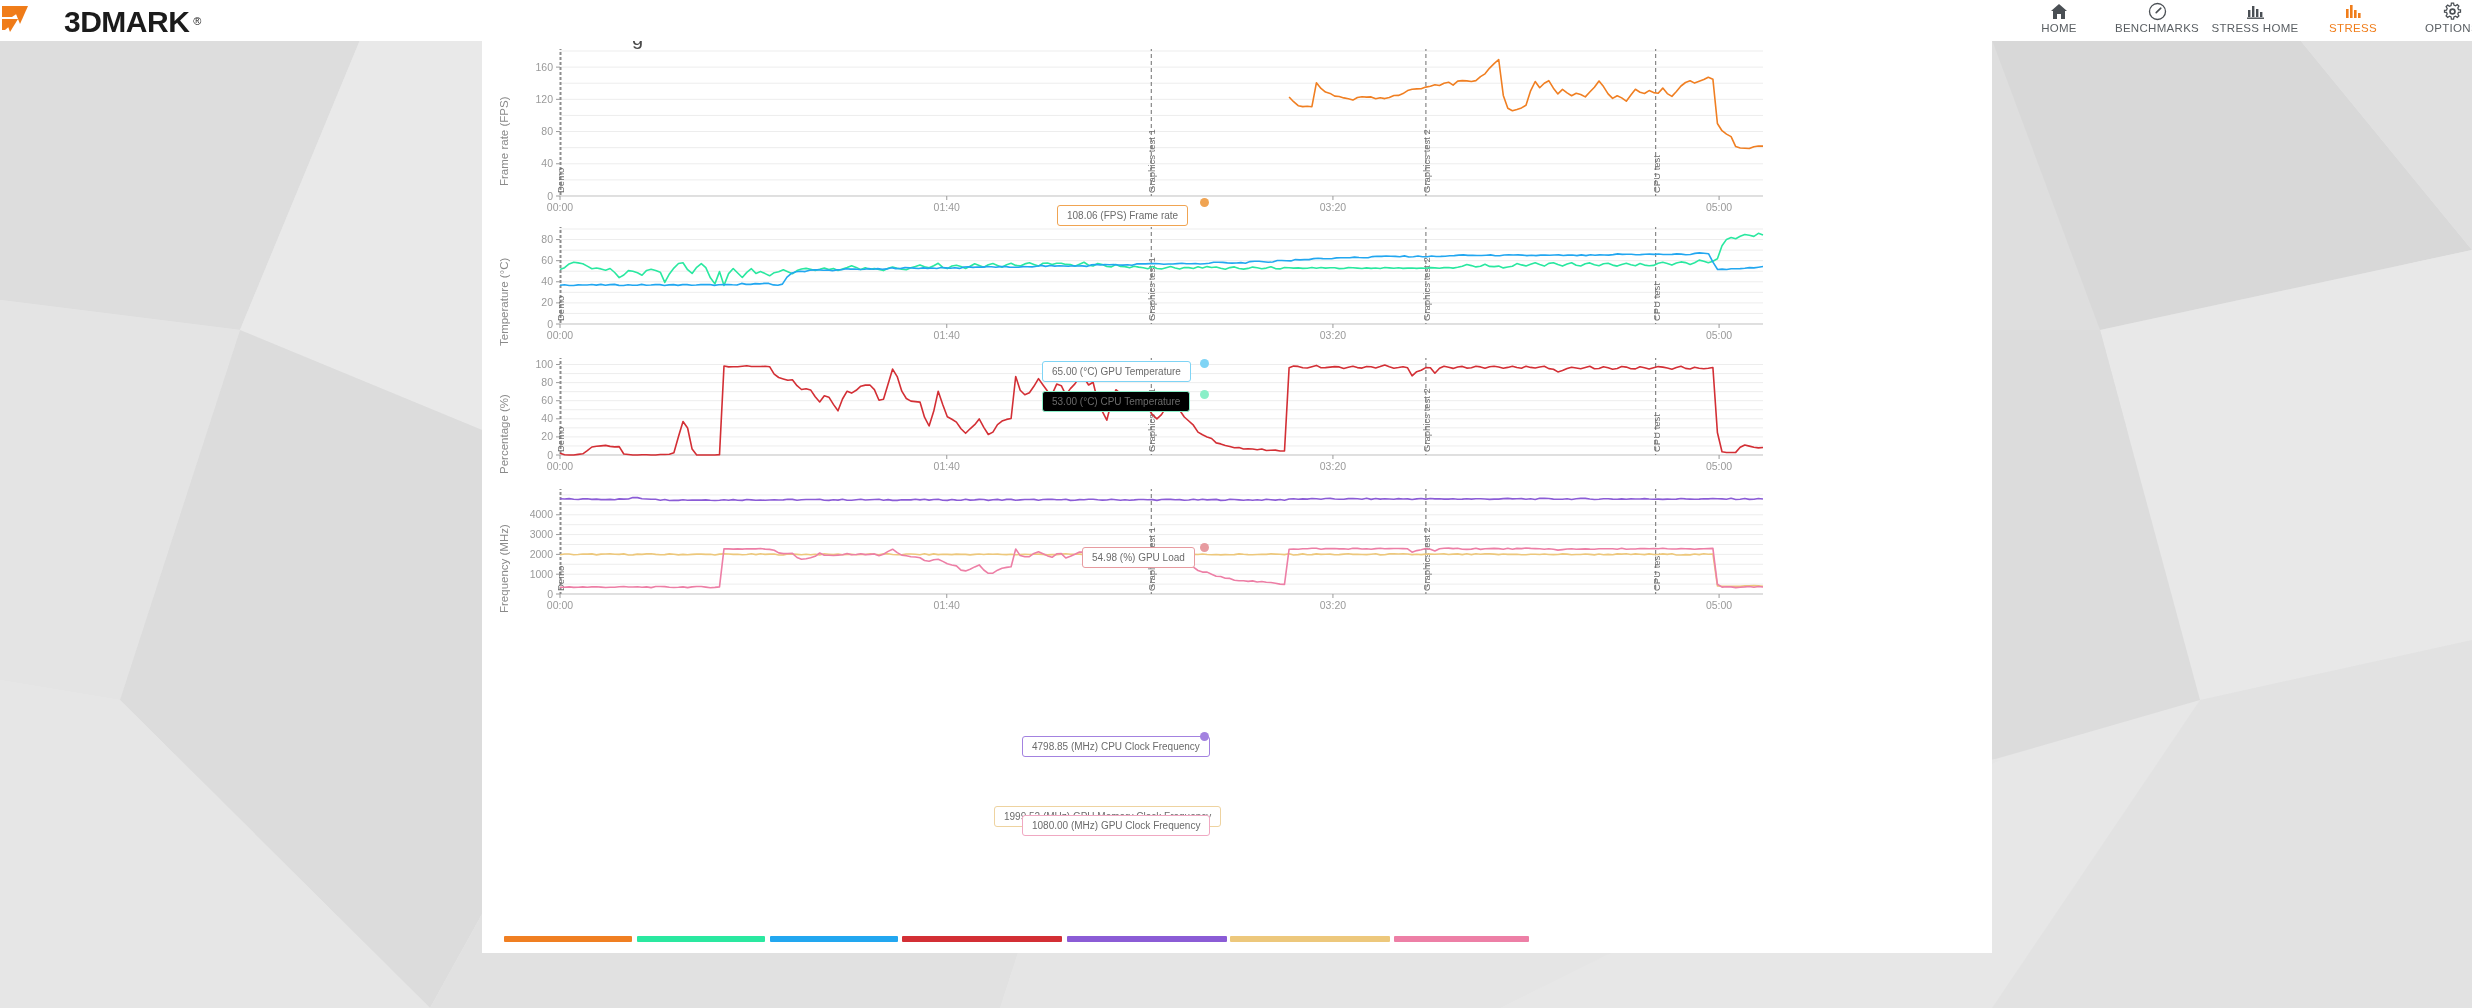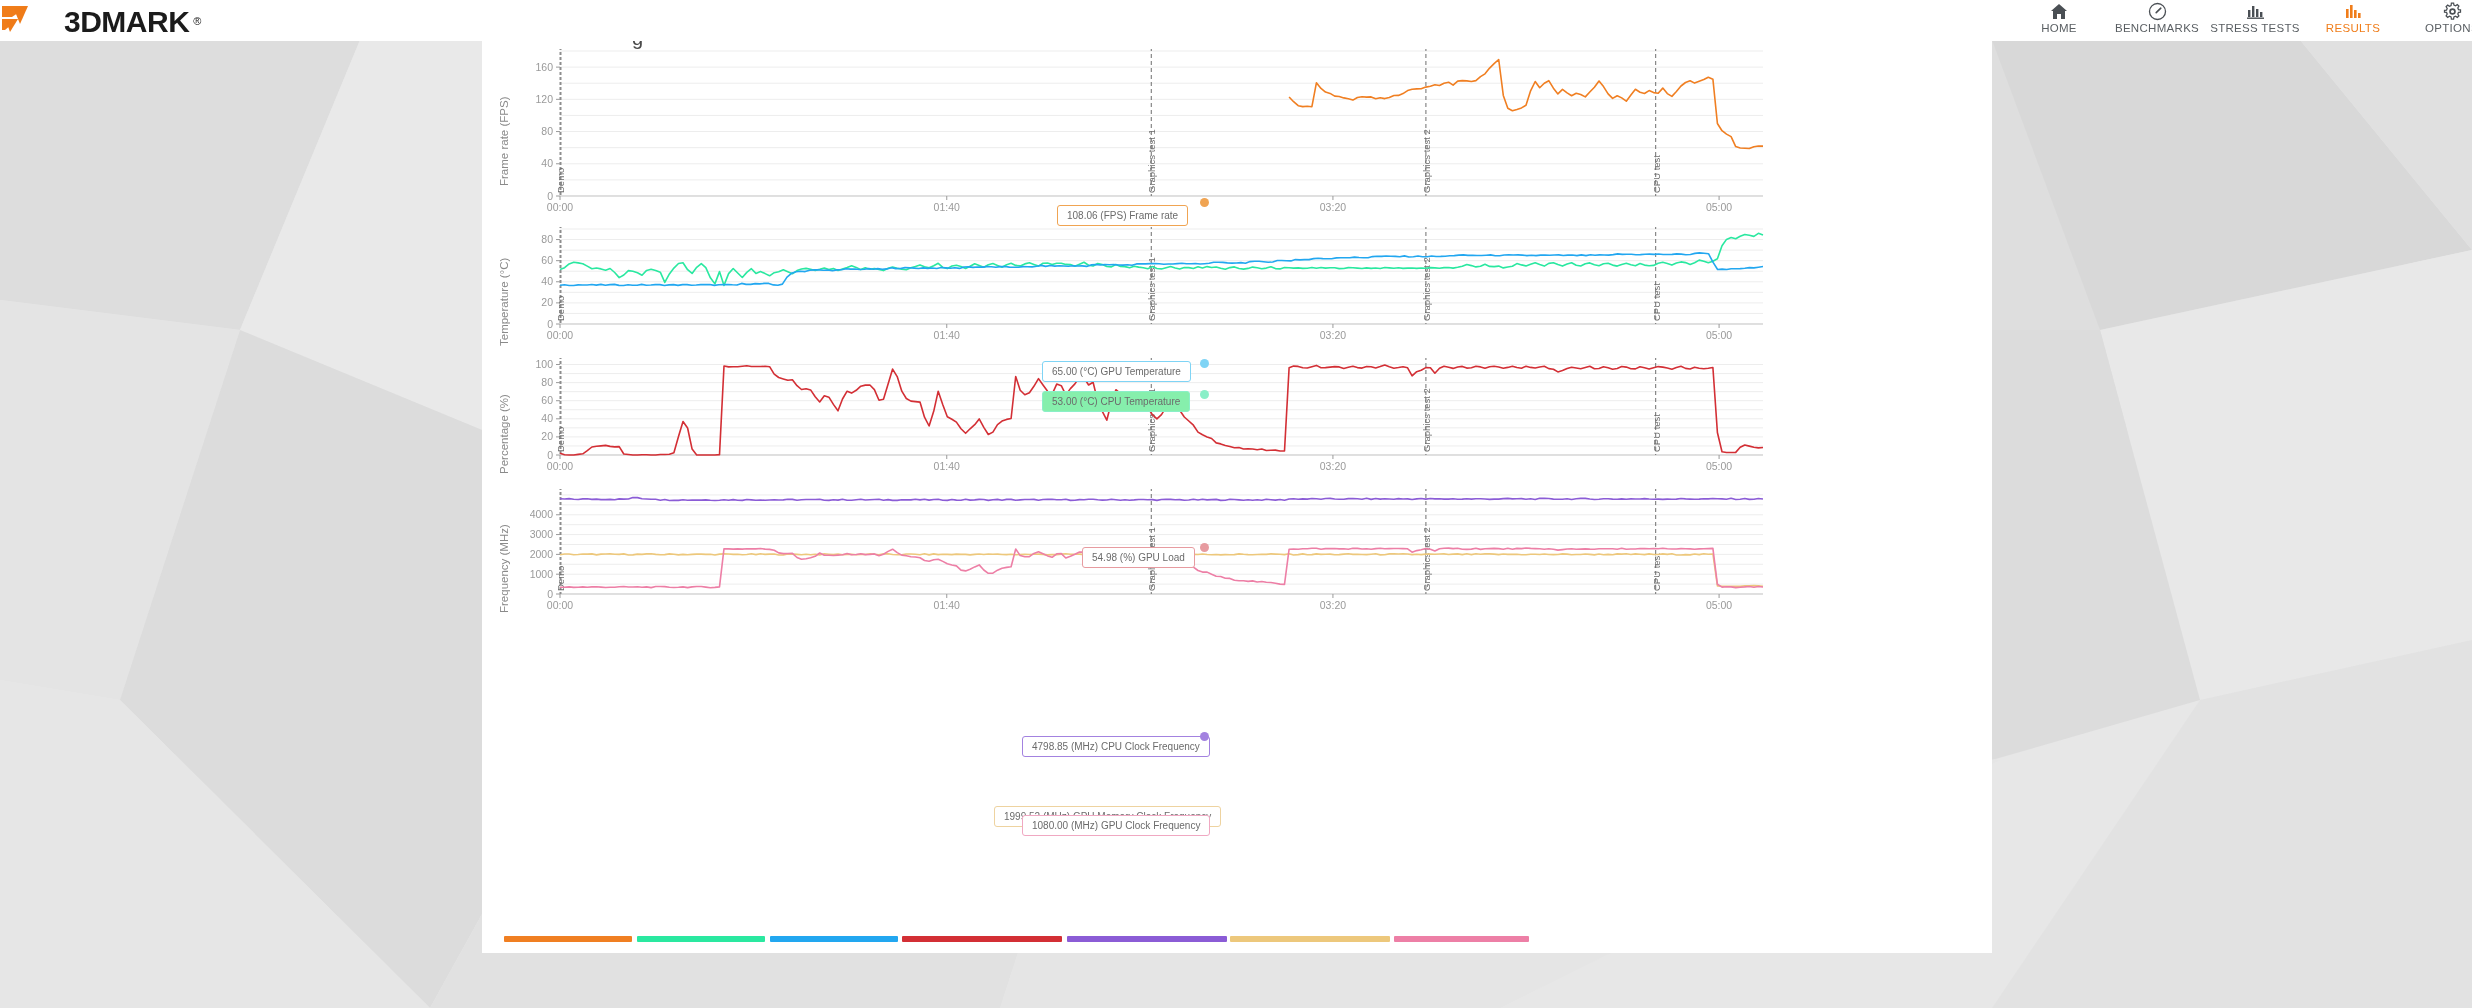--- a/index.html
+++ b/index.html
@@ -155,33 +155,33 @@
     <div class="nav-item">
       <span class="nav-ico">
         <svg width="19" height="17" viewBox="0 0 19 17">
             <rect x="2" y="7" width="2.4" height="7" fill="#4a4f54"></rect>
             <rect x="6" y="3" width="2.4" height="11" fill="#4a4f54"></rect>
             <rect x="10" y="6" width="2.4" height="8" fill="#4a4f54"></rect>
             <rect x="14" y="9" width="2.4" height="5" fill="#4a4f54"></rect>
             <rect x="1" y="14.5" width="17" height="1.4" fill="#4a4f54"></rect>
           </svg>
       </span>
-      <span class="nav-label">STRESS TESTS</span>
+      <span class="nav-label">STRESS HOME</span>
     </div>
 
     <div class="nav-item active">
       <span class="nav-ico">
         <svg width="19" height="17" viewBox="0 0 19 17">
             <rect x="2" y="6" width="2.6" height="9" fill="#f07d1a"></rect>
             <rect x="6" y="2" width="2.6" height="13" fill="#f07d1a"></rect>
             <rect x="10" y="7" width="2.6" height="8" fill="#f07d1a"></rect>
             <rect x="14" y="10" width="2.6" height="5" fill="#f07d1a"></rect>
           </svg>
       </span>
-      <span class="nav-label">RESULTS</span>
+      <span class="nav-label">STRESS</span>
     </div>
 
     <div class="nav-item clipped">
       <span class="nav-ico">
         <svg width="19" height="19" viewBox="0 0 19 19">
             <path d="M9.5 6.2a3.3 3.3 0 1 0 0 6.6 3.3 3.3 0 0 0 0-6.6zm0 1.7a1.6 1.6 0 1 1 0 3.2 1.6 1.6 0 0 1 0-3.2z" fill="#4a4f54"></path>
             <path d="M8.4 1h2.2l.3 2 1.6.7 1.8-1.1 1.6 1.6-1.1 1.8.7 1.6 2 .3v2.2l-2 .3-.7 1.6 1.1 1.8-1.6 1.6-1.8-1.1-1.6.7-.3 2H8.4l-.3-2-1.6-.7-1.8 1.1-1.6-1.6 1.1-1.8-.7-1.6-2-.3V8.4l2-.3.7-1.6L3.1 4.7l1.6-1.6 1.8 1.1 1.6-.7z" fill="none" stroke="#4a4f54" stroke-width="1.25"></path>
           </svg>
       </span>
       <span class="nav-label">OPTIONS</span>
@@ -422,21 +422,21 @@
         <div class="leg-item" style="left: 912px;">
           <div class="leg-swatch" style="width: 135px; background: rgb(237, 127, 166);"></div>
           <div class="leg-text">GPU Clock Frequency (MHz)</div>
         </div>
       </div>
 
 <div class="tip" style="left: 575px; top: 164px; border-color: rgb(240, 164, 82); background: rgb(255, 255, 255);">108.06 (FPS) Frame rate</div>
       <div class="dot" style="left: 718px; top: 157px; background: rgb(240, 164, 82);"></div>
       <div class="tip" style="left: 560px; top: 320px; border-color: rgb(127, 212, 245); background: rgb(255, 255, 255); text-align: center;">65.00 (°C) GPU Temperature</div>
       <div class="dot" style="left: 718px; top: 318px; background: rgb(127, 212, 245);"></div>
-      <div class="tip" style="left: 560px; top: 350px; border-color: rgb(138, 239, 200); background: #86efac;">53.00 (°C) CPU Temperature</div>
+      <div class="tip" style="left: 560px; top: 350px; border-color: rgb(138, 239, 200); background: #000000;">53.00 (°C) CPU Temperature</div>
       <div class="dot" style="left: 718px; top: 349px; background: rgb(138, 239, 200);"></div>
       <div class="tip" style="left: 600px; top: 506px; border-color: rgb(231, 155, 160); background: rgb(255, 255, 255);">54.98 (%) GPU Load</div>
       <div class="dot" style="left: 718px; top: 502px; background: rgb(231, 155, 160);"></div>
       <div class="tip" style="left: 540px; top: 695px; border-color: rgb(163, 130, 224); background: rgb(255, 255, 255);">4798.85 (MHz) CPU Clock Frequency</div>
       <div class="dot" style="left: 718px; top: 691px; background: rgb(163, 130, 224);"></div>
       <div class="tip" style="left: 512px; top: 765px; border-color: rgb(238, 211, 160); background: rgb(255, 255, 255); z-index: 1;">1999.52 (MHz) GPU Memory Clock Frequency</div>
       <div class="dot" style="left: 718px; top: 784px; background: rgb(238, 211, 160);"></div>
       <div class="tip" style="left: 540px; top: 774px; border-color: rgb(240, 168, 194); background: rgb(255, 255, 255); z-index: 2;">1080.00 (MHz) GPU Clock Frequency</div>
       <div class="dot" style="left: 718px; top: 778px; background: rgb(240, 168, 194);"></div>
     </div>

